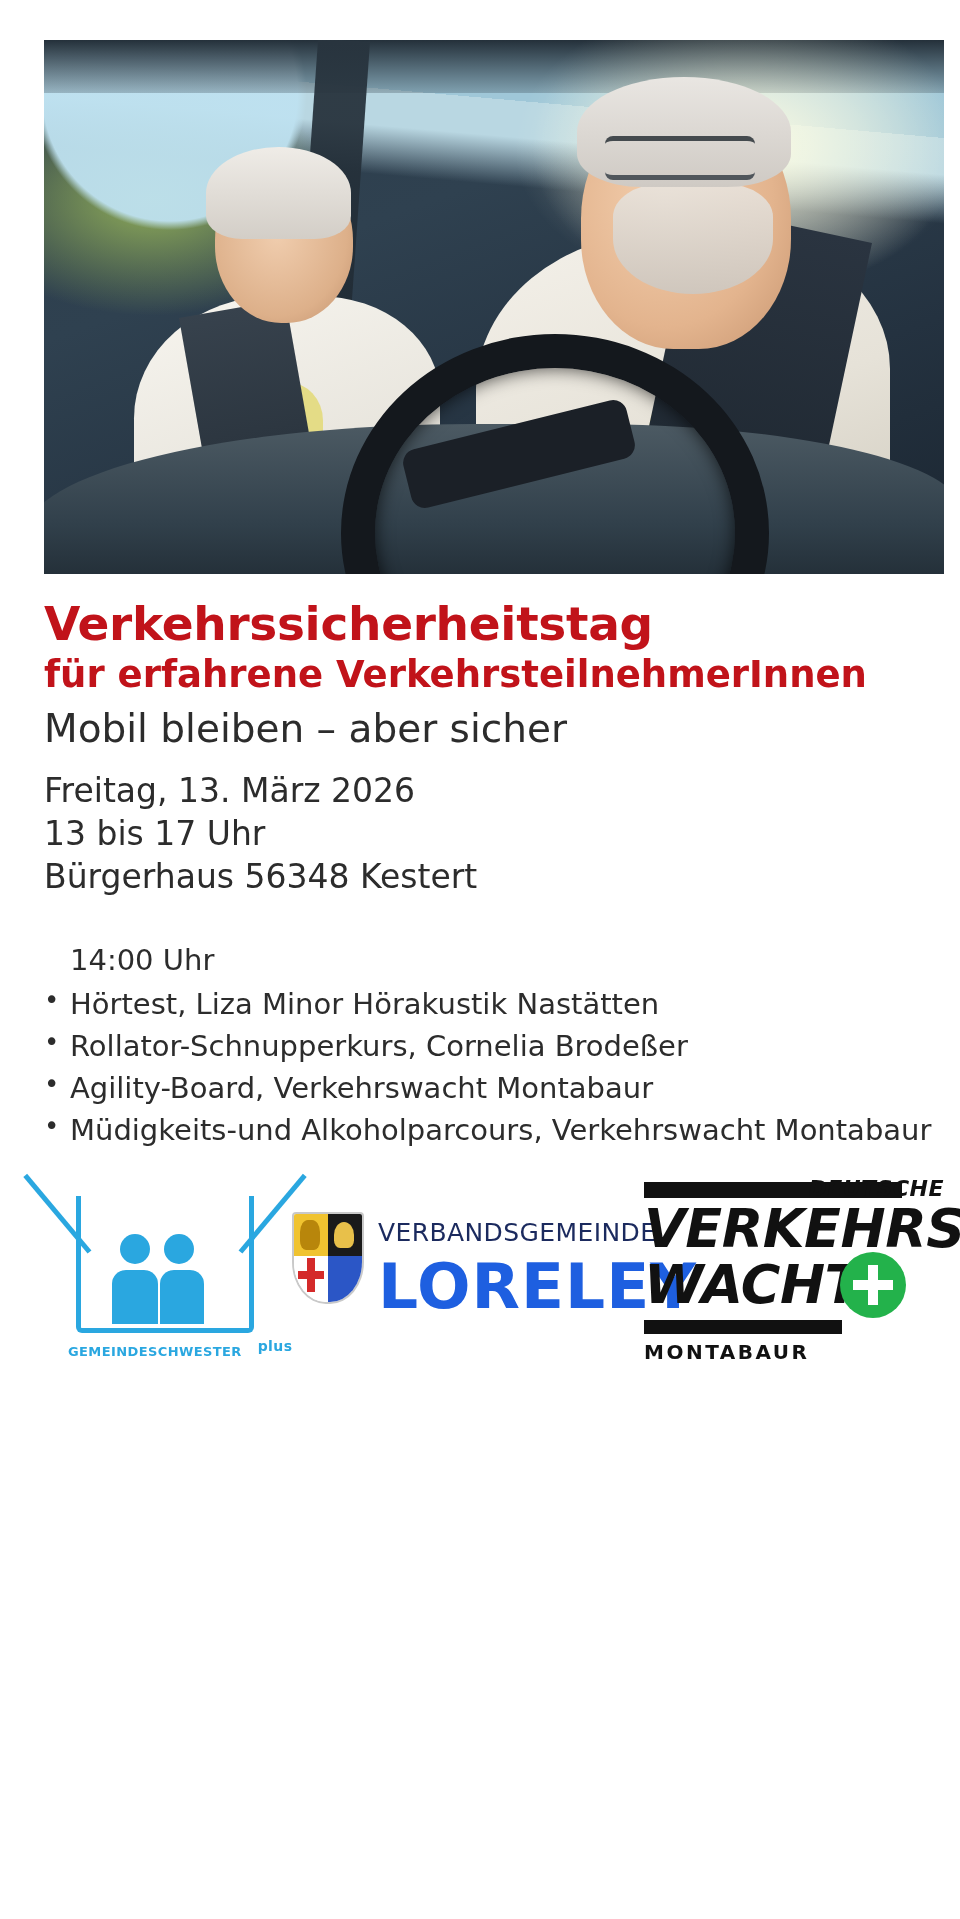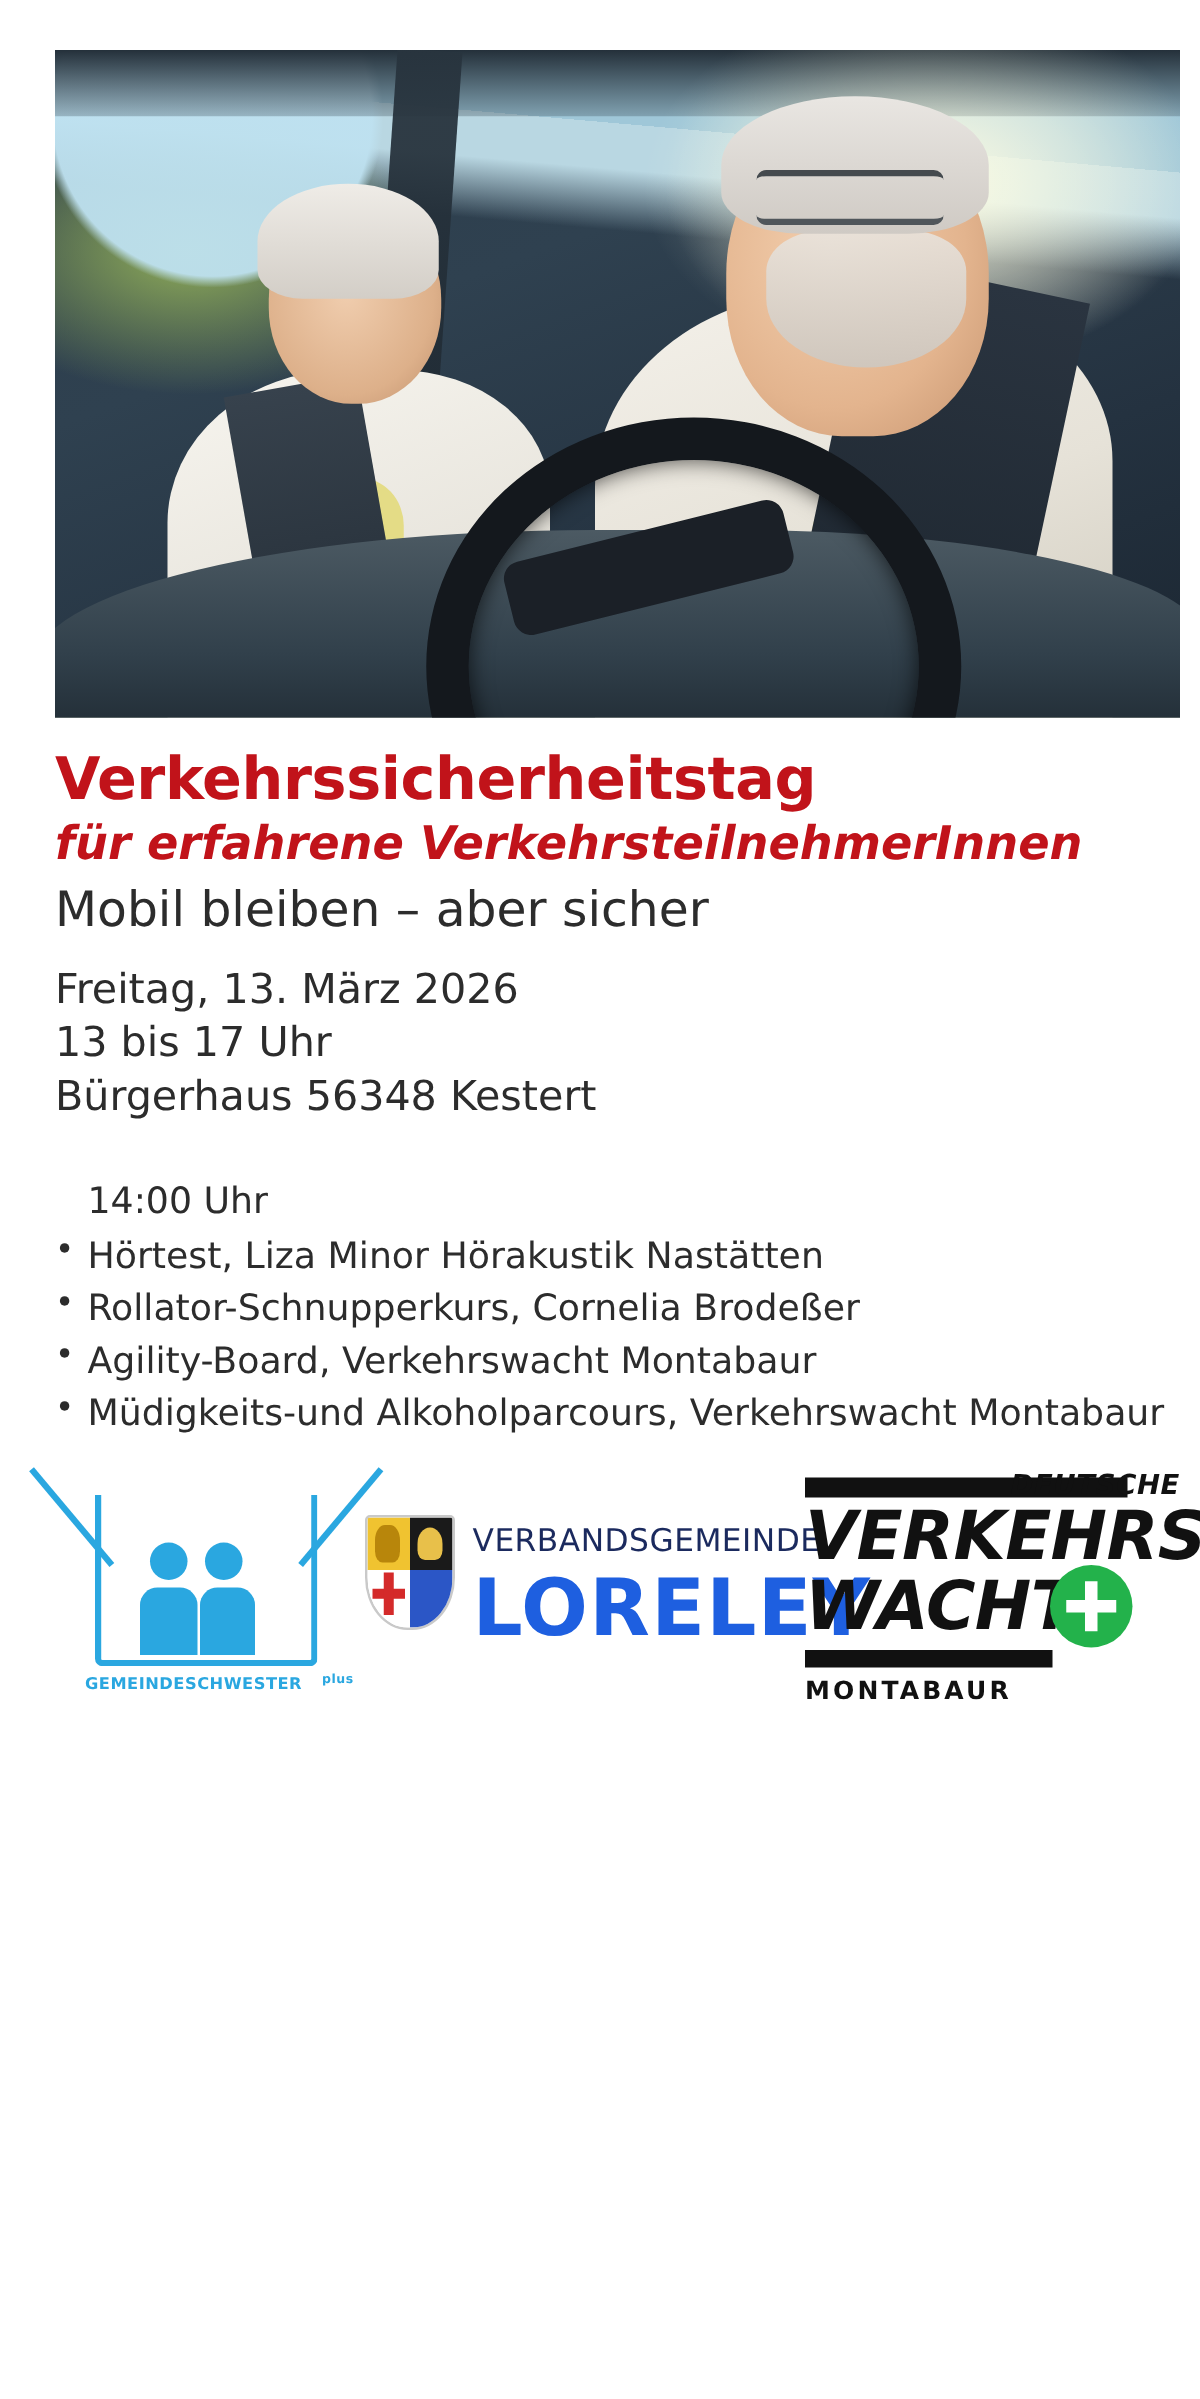--- a/index.html
+++ b/index.html
@@ -229,21 +229,20 @@
     font-size: 47px;
     line-height: 1.12;
     letter-spacing: -0.3px;
     margin: 0 0 2px 0;
   }
   .t-subtitle {
     color: #c1131a;
     font-size: 37px;
     line-height: 1.18;
     margin: 0 0 10px 0;
-    font-style: italic;
   }
   .t-claim {
     color: #2c2c2c;
     font-size: 39px;
     line-height: 1.18;
     margin: 0 0 18px 0;
   }
   .t-line {
     color: #2c2c2c;
     font-size: 33px;
@@ -349,21 +348,21 @@
     left: 0;
     top: 150px;
     width: 190px;
     text-align: center;
     color: #2aa7e0;
     font-size: 13px;
     font-weight: bold;
     letter-spacing: 0.4px;
     white-space: nowrap;
   }
-  .gsp-caption sup { font-size: 10px; padding-left: 16px; }
+  .gsp-caption sup { font-size: 14px; padding-left: 16px; }
 
   
   .logo-vgl {
     position: absolute;
     left: 248px;
     top: 32px;
     width: 320px;
     height: 120px;
   }
   .vgl-shield {

